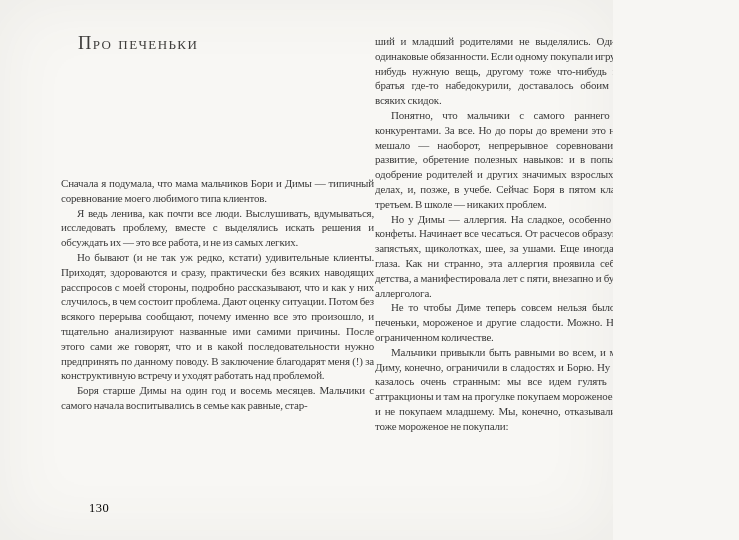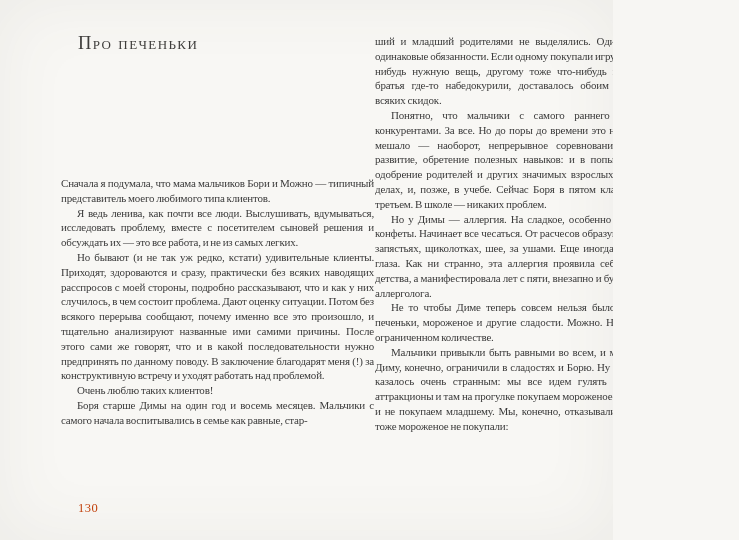--- a/index.html
+++ b/index.html
@@ -62,38 +62,38 @@
     color: #3b3b3b;
   }
   p.para.indent   { text-indent: 16px; }
   p.para.dialogue { text-indent: 4px; }
 
   .page-number {
     position: absolute;
     top: 501px;
     font-size: 12.5px;
     letter-spacing: 0.5px;
-    color: #c2410c;
+    color: #000000;
     font-variant-numeric: oldstyle-nums;
+    margin-left: 11px;
   }
   .page-number-left  { left: 17px; }
   .page-number-right { right: 37px; }
 </style>
 </head>
 <body>
 
 <div class="spread">
 
   <div class="page page-left">
     <h1 class="chapter-title">Про печеньки</h1>
     <div class="body-text body-text-left">
-        <p class="para" lang="ru">Сначала я подумала, что мама мальчиков Бори и Можно — типичный представитель моего любимого типа клиентов.</p>
-        <p class="para indent" lang="ru">Я ведь ленива, как почти все люди. Выслушивать, вдумываться, исследовать проблему, вместе с посетителем сыновей решения и обсуждать их — это все работа, и не из самых легких.</p>
+        <p class="para" lang="ru">Сначала я подумала, что мама мальчиков Бори и Димы — типичный соревнование моего любимого типа клиентов.</p>
+        <p class="para indent" lang="ru">Я ведь ленива, как почти все люди. Выслушивать, вдумываться, исследовать проблему, вместе с выделялись искать решения и обсуждать их — это все работа, и не из самых легких.</p>
         <p class="para indent" lang="ru">Но бывают (и не так уж редко, кстати) удивительные клиенты. Приходят, здороваются и сразу, практически без всяких наводящих расспросов с моей стороны, подробно рассказывают, что и как у них случилось, в чем состоит проблема. Дают оценку ситуации. Потом без всякого перерыва сообщают, почему именно все это произошло, и тщательно анализируют названные ими самими причины. После этого сами же говорят, что и в какой последовательности нужно предпринять по данному поводу. В заключение благодарят меня (!) за конструктивную встречу и уходят работать над проблемой.</p>
-        <p class="para indent" lang="ru">Очень люблю таких клиентов!</p>
         <p class="para indent" lang="ru">Боря старше Димы на один год и восемь месяцев. Мальчики с самого начала воспитывались в семье как равные, стар-</p>
       </div>
     <div class="page-number page-number-left">130</div>
   </div>
 
   <div class="page page-right">
     <div class="body-text body-text-right">
         <p class="para" lang="ru">ший и младший родителями не выделялись. Одинаковые права, одинаковые обязанности. Если одному покупали игрушку или какую-нибудь нужную вещь, другому тоже что-нибудь покупали. Если братья где-то набедокурили, доставалось обоим одинаково, без всяких скидок.</p>
         <p class="para indent" lang="ru">Понятно, что мальчики с самого раннего детства были конкурентами. За все. Но до поры до времени это никому особо не мешало — наоборот, непрерывное соревнование подстегивало развитие, обретение полезных навыков: и в попытках заслужить одобрение родителей и других значимых взрослых, и в домашних делах, и, позже, в учебе. Сейчас Боря в пятом классе, Дима — в третьем. В школе — никаких проблем.</p>
         <p class="para indent" lang="ru">Но у Димы — аллергия. На сладкое, особенно на шоколадные конфеты. Начинает все чесаться. От расчесов образуются корочки на запястьях, щиколотках, шее, за ушами. Еще иногда опухают нос и глаза. Как ни странно, эта аллергия проявила себя не с раннего детства, а манифестировала лет с пяти, внезапно и бурно. Лечились у аллерголога.</p>

